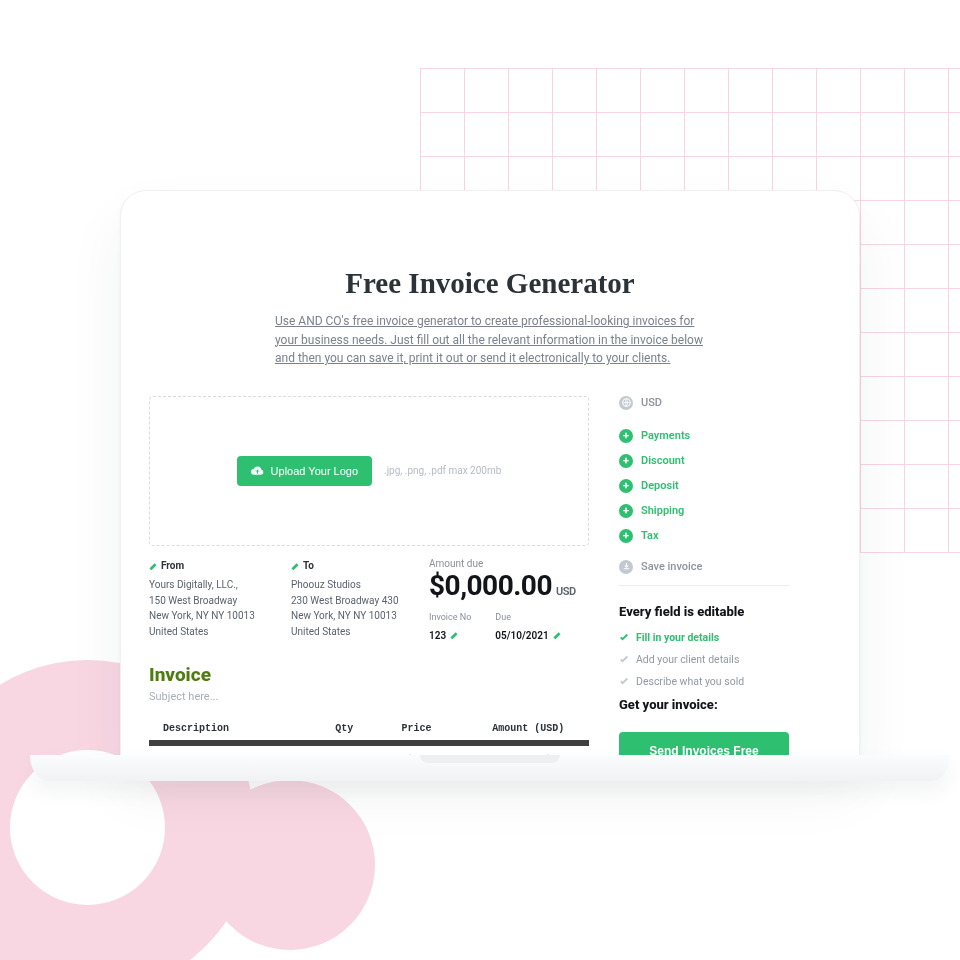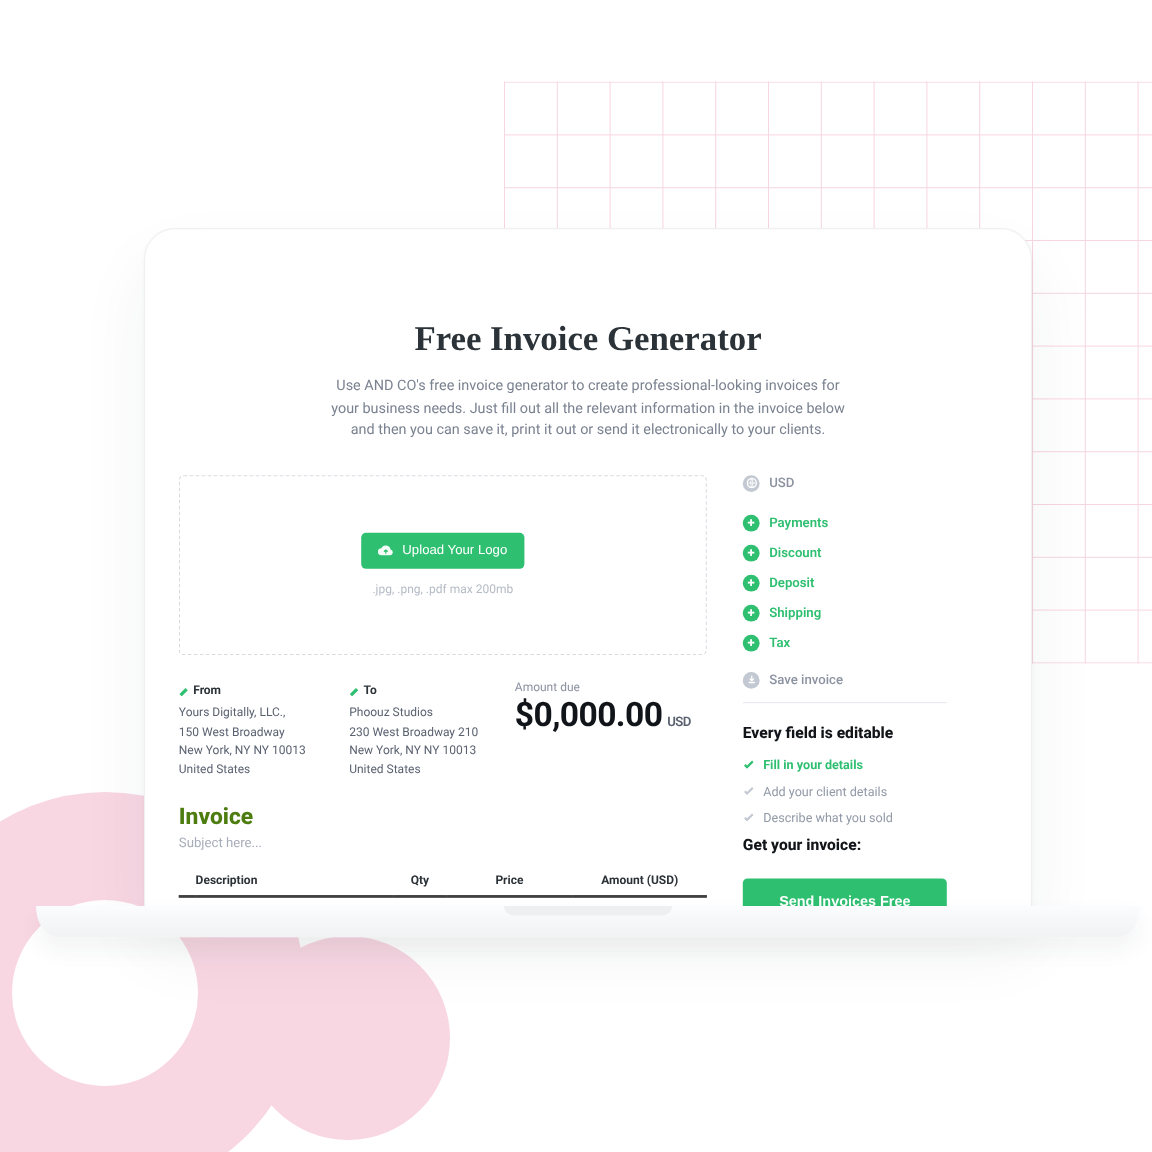--- a/index.html
+++ b/index.html
@@ -58,67 +58,67 @@
     width: 100%; height: 100%; overflow: hidden;
   }
 
   .page-title {
     font-family: Liberation Serif, serif;
     font-weight: 700; font-size: 29px; color: #2b3238;
     text-align: center; margin-top: 52px;
   }
   .page-sub {
     font-size: 12px; color: #7a8290; line-height: 1.55;
-    max-width: 430px; margin: 12px auto 0; text-align: center;
+    max-width: 430px; margin: 12px auto 0; text-align: left; text-decoration: underline;
   }
 
   .canvas {
     display: flex; gap: 30px; margin-top: 28px;
   }
 
   
   .invoice-col { width: 440px; margin-left: 10px; }
 
   .logo-drop {
     border: 1.5px dashed #d7dbe0;
     height: 150px; border-radius: 4px;
-    display: flex; flex-direction: column; align-items: center; justify-content: center;
+    display: flex; flex-direction: row; align-items: center; justify-content: center;
     gap: 12px;
   }
   .btn-upload {
     background: #2fbf71; color: #fff; border: none;
     font-size: 11px; font-weight: 500;
     padding: 9px 14px; border-radius: 4px;
     display: inline-flex; align-items: center; gap: 7px;
     cursor: pointer;
   }
   .icon-cloud { width: 13px; height: 10px; fill: #fff; }
   .hint { font-size: 10px; color: #b4bbc5; }
 
-  .meta-row { display: flex; margin-top: 22px; gap: 12px; }
+  .meta-row { display: flex; margin-top: 12px; gap: 12px; }
   .meta-block { font-size: 10px; color: #5a6270; line-height: 1.55; }
   .meta-block.from { width: 130px; }
   .meta-block.to   { width: 118px; }
   .meta-block .lbl { font-weight: 700; color: #2b3238; display: inline-flex; align-items: center; gap: 4px; margin-bottom: 4px;}
   .edit-tick { width: 8px; height: 8px; }
   .edit-tick path { stroke: #2fbf71; stroke-width: 2; fill: none; }
 
   .amount-block { margin-left: auto; width: 160px; }
   .amount-lbl { font-size: 10px; color: #8a90a0; }
   .amount-val { font-size: 28px; font-weight: 700; color: #111418; letter-spacing: -0.5px; }
   .amount-val .cur { font-size: 11px; font-weight: 600; color: #5a6270; margin-left: 4px; }
   .sub-pair { display: flex; gap: 24px; margin-top: 10px; }
   .sub-pair .k { font-size: 9px; color: #8a90a0; margin-bottom: 2px;}
   .sub-pair .v { font-size: 10px; color: #111418; font-weight: 600; display: inline-flex; align-items: center; gap: 4px;}
 
   .inv-title { font-size: 19px; font-weight: 800; color: #4d7c0f; margin-top: 20px; }
   .inv-subj { font-size: 11px; color: #a7adb9; margin-top: 4px; }
 
   .tbl { width: 100%; margin-top: 14px; border-collapse: collapse; }
-  .tbl th { font-size: 10px; font-weight: 700; text-align: left; padding: 6px 0; color: #2b3238; border-bottom: 2px solid #404040;}
+  .tbl th { font-size: 10px; font-weight: 700; text-align: left; padding: 6px 0; color: #2b3238; border-bottom: 6px solid #404040; font-family: Liberation Mono, monospace;}
   .tbl th.qty, .tbl th.price, .tbl th.amt { text-align: center; }
   .tbl td { font-size: 10px; color: #3a3f4a; padding: 9px 0; }
   .tbl td.qty, .tbl td.price, .tbl td.amt { text-align: right; }
   .row-del { width: 14px; }
 
   
   .side-col { width: 170px; font-size: 11px; }
   .side-row { display: flex; align-items: center; gap: 8px; margin-bottom: 11px; color: #2fbf71; font-weight: 600; cursor: pointer;}
   .side-row.muted { color: #8b92a0; font-weight: 500; cursor: default;}
   .pill { width: 14px; height: 14px; border-radius: 50%; display: inline-flex; align-items: center; justify-content: center; font-size: 11px; font-weight: 700; color: #fff; }
@@ -185,29 +185,49 @@
           </div>
 
           <div class="meta-block to">
             <div class="lbl">
               <svg class="edit-tick" viewBox="0 0 10 10">
                   <path d="M2 8l5-5 1 1-5 5z"></path>
                 </svg>
               <span>To</span>
             </div>
             <div>Phoouz Studios</div>
-            <div>230 West Broadway 210</div>
+            <div>230 West Broadway 430</div>
             <div>New York, NY NY 10013</div>
             <div>United States</div>
           </div>
 
           <div class="amount-block">
             <div class="amount-lbl">Amount due</div>
             <div class="amount-val">
               <span>$0,000.00</span><span class="cur">USD</span>
+            </div>
+            <div class="sub-pair">
+              <div>
+                <div class="k">Invoice No</div>
+                <div class="v">
+                  <span>123</span>
+                  <svg class="edit-tick" viewBox="0 0 10 10">
+                      <path d="M2 8l5-5 1 1-5 5z"></path>
+                    </svg>
+                </div>
+              </div>
+              <div>
+                <div class="k">Due</div>
+                <div class="v">
+                  <span>05/10/2021</span>
+                  <svg class="edit-tick" viewBox="0 0 10 10">
+                      <path d="M2 8l5-5 1 1-5 5z"></path>
+                    </svg>
+                </div>
+              </div>
             </div>
           </div>
         </div>
 
         <div class="inv-title">Invoice</div>
         <div class="inv-subj">Subject here...</div>
 
         <table class="tbl">
           <thead>
             <tr>

